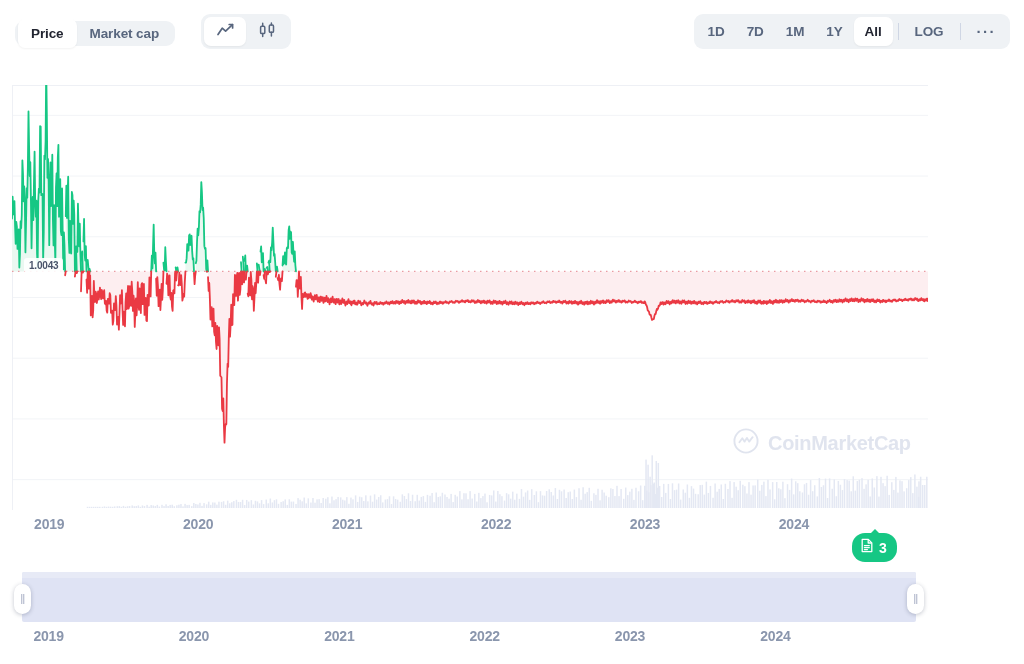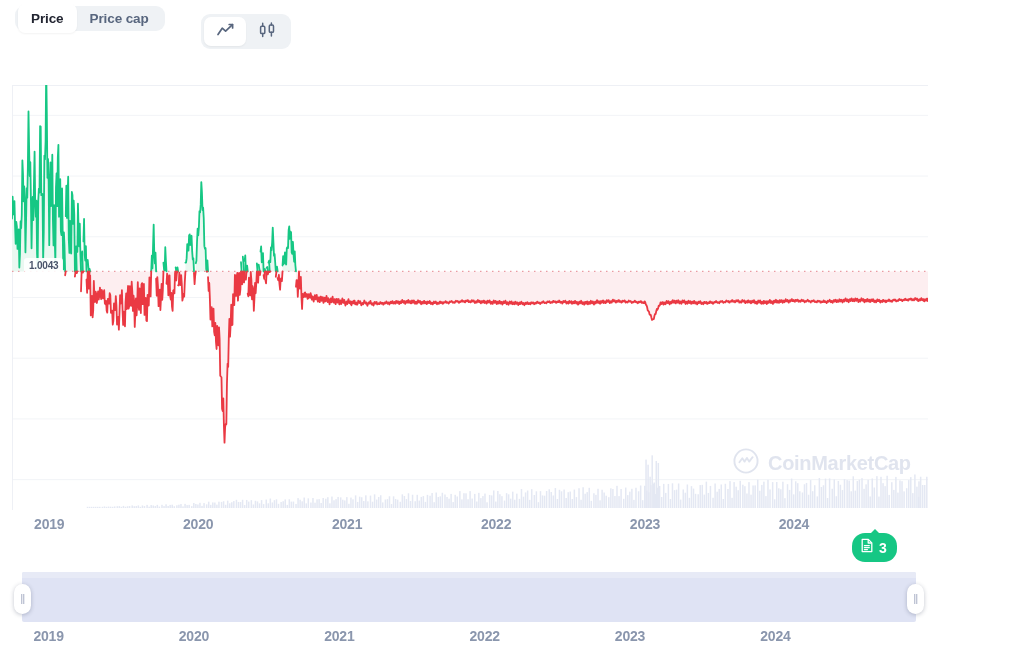--- a/index.html
+++ b/index.html
@@ -12,21 +12,21 @@
   }
   #app { position: relative; width: 1024px; height: 664px; background:#fff; }
 
   
   .toolbar { position:absolute; top:0; left:0; width:1024px; height:62px; }
 
   .seg-group {
     position:absolute; display:flex; align-items:center;
     background:#eff2f5; border-radius:9px; padding:3px;
   }
-  .seg-left { left:15px; top:6px; height:25px;align-items:center; }
+  .seg-left { left:15px; top:21px; height:25px;align-items:center; }
   .seg-type { left:201px; top:14px; height:35px; }
 
   .seg-btn {
     border:0; background:transparent; cursor:pointer;
     font-family:"Liberation Sans", sans-serif;
     font-size:13.5px; font-weight:700; color:#58667e;
     border-radius:7px; height:29px; padding:0 13px;
     display:flex; align-items:center; justify-content:center;
     white-space:nowrap; letter-spacing:-0.1px;
   }
@@ -83,21 +83,21 @@
   .price-flag {
     position:absolute; background:rgba(255,255,255,.9);
     font-size:10px; font-weight:700; color:#4a556b;
     padding:2px 5px; border-radius:3px; letter-spacing:-0.2px;
     white-space:nowrap;
   }
 
   .watermark {
     position:absolute; left:733px; top:428px;
     display:flex; align-items:center; gap:9px;
-    opacity:.95; pointer-events:none;margin-top:20px;
+    opacity:.95; pointer-events:none;
   }
   .wm-text {
     font-size:20px; font-weight:700; color:#dfe3ee;
     letter-spacing:-0.3px; font-family:"Liberation Sans", sans-serif;
   }
 
   .news-badge {
     position:absolute; left:852px; top:533px;
     display:flex; align-items:center; gap:5px;
     background:#16c784; border-radius:13px;
@@ -143,21 +143,21 @@
 </style>
 </head>
 <body>
 
 <div id="app">
 
   <div class="toolbar">
 
     <div class="seg-group seg-left">
       <button class="seg-btn active">Price</button>
-      <button class="seg-btn">Price cap</button>
+      <button class="seg-btn">Market cap</button>
     </div>
 
     <div class="seg-group seg-type">
       <button class="seg-btn seg-icon-btn active">
         <span>
           <svg width="17" height="14" viewBox="0 0 17 14" fill="none">
             <path d="M1 11.5L5.2 5.2L8.6 8.2L15.4 1.6" stroke="#58667e" stroke-width="1.7" stroke-linecap="round" stroke-linejoin="round"></path>
             <path d="M12.2 1.5H15.6V4.9" stroke="#58667e" stroke-width="1.7" stroke-linecap="round" stroke-linejoin="round"></path>
           </svg>
         </span>
@@ -167,20 +167,31 @@
           <svg width="19" height="16" viewBox="0 0 19 16" fill="none">
             <rect x="2.6" y="4.3" width="4.2" height="7.2" rx="1.1" stroke="#58667e" stroke-width="1.5"></rect>
             <path d="M4.7 1.2V4.3M4.7 11.5V14.6" stroke="#58667e" stroke-width="1.5" stroke-linecap="round"></path>
             <rect x="11.3" y="3.1" width="4.2" height="7.2" rx="1.1" stroke="#58667e" stroke-width="1.5"></rect>
             <path d="M13.4 0.9V3.1M13.4 10.3V13.9" stroke="#58667e" stroke-width="1.5" stroke-linecap="round"></path>
           </svg>
         </span>
       </button>
     </div>
 
+    <div class="range-group">
+      <button class="range-btn">1D</button>
+      <button class="range-btn">7D</button>
+      <button class="range-btn">1M</button>
+      <button class="range-btn">1Y</button>
+      <button class="range-btn active">All</button>
+      <div class="vdiv"></div>
+      <button class="range-btn">LOG</button>
+      <div class="vdiv"></div>
+      <button class="dots-btn">···</button>
+    </div>
   </div>
 
   <div class="chart-frame">
     <svg class="chart-svg" id="chart-svg" width="916" height="425" viewBox="0 0 916 425">
         <line x1="0" y1="0.5" x2="916" y2="0.5" stroke="#eef0f5" stroke-width="1"></line>
         <line x1="0" y1="30.357142857142208" x2="916" y2="30.357142857142208" stroke="#f2f4f7" stroke-width="1"></line>
         <line x1="0" y1="91.07142857142804" x2="916" y2="91.07142857142804" stroke="#f2f4f7" stroke-width="1"></line>
         <line x1="0" y1="151.78571428571382" x2="916" y2="151.78571428571382" stroke="#f2f4f7" stroke-width="1"></line>
         <line x1="0" y1="212.49999999999966" x2="916" y2="212.49999999999966" stroke="#f2f4f7" stroke-width="1"></line>
         <line x1="0" y1="273.21428571428544" x2="916" y2="273.21428571428544" stroke="#f2f4f7" stroke-width="1"></line>

